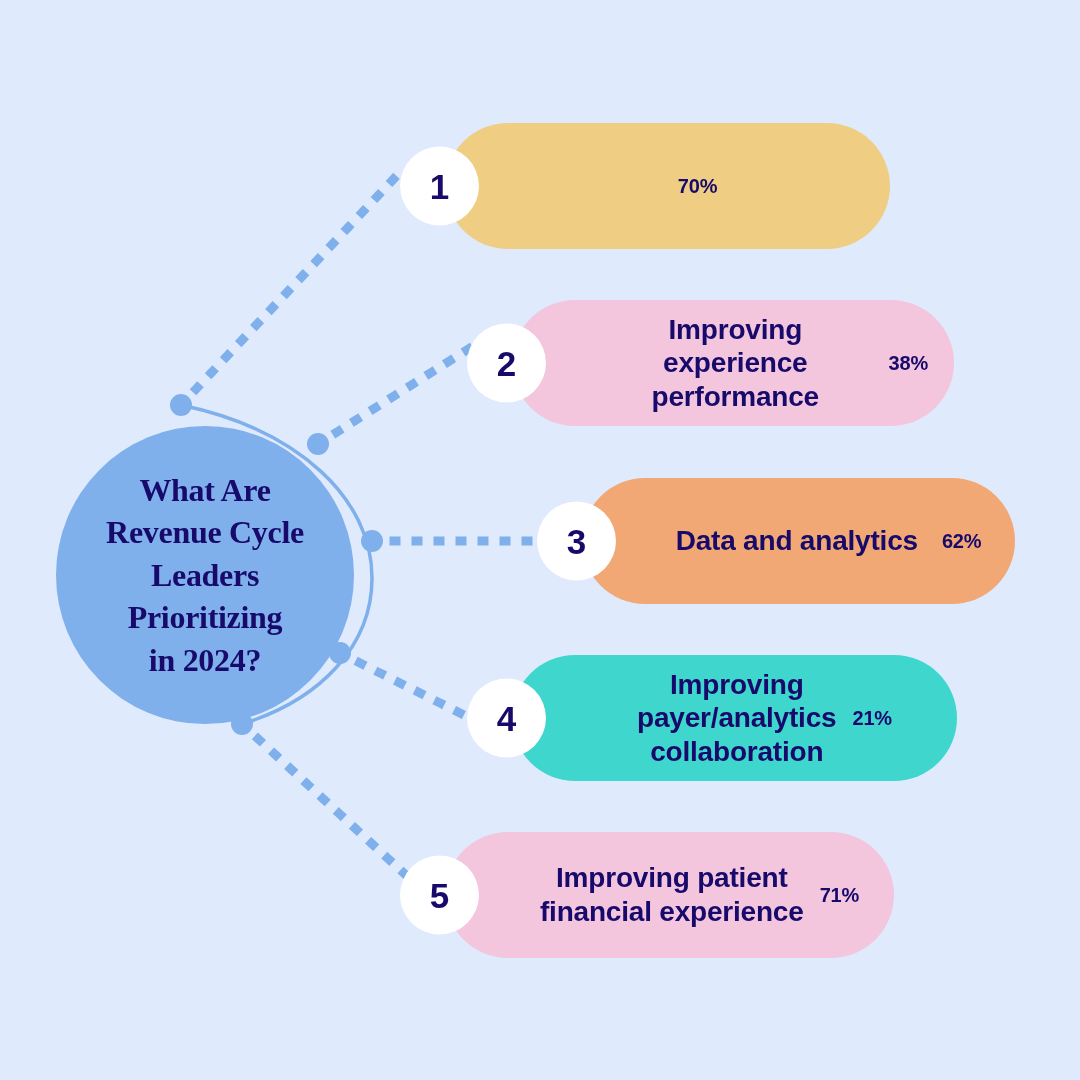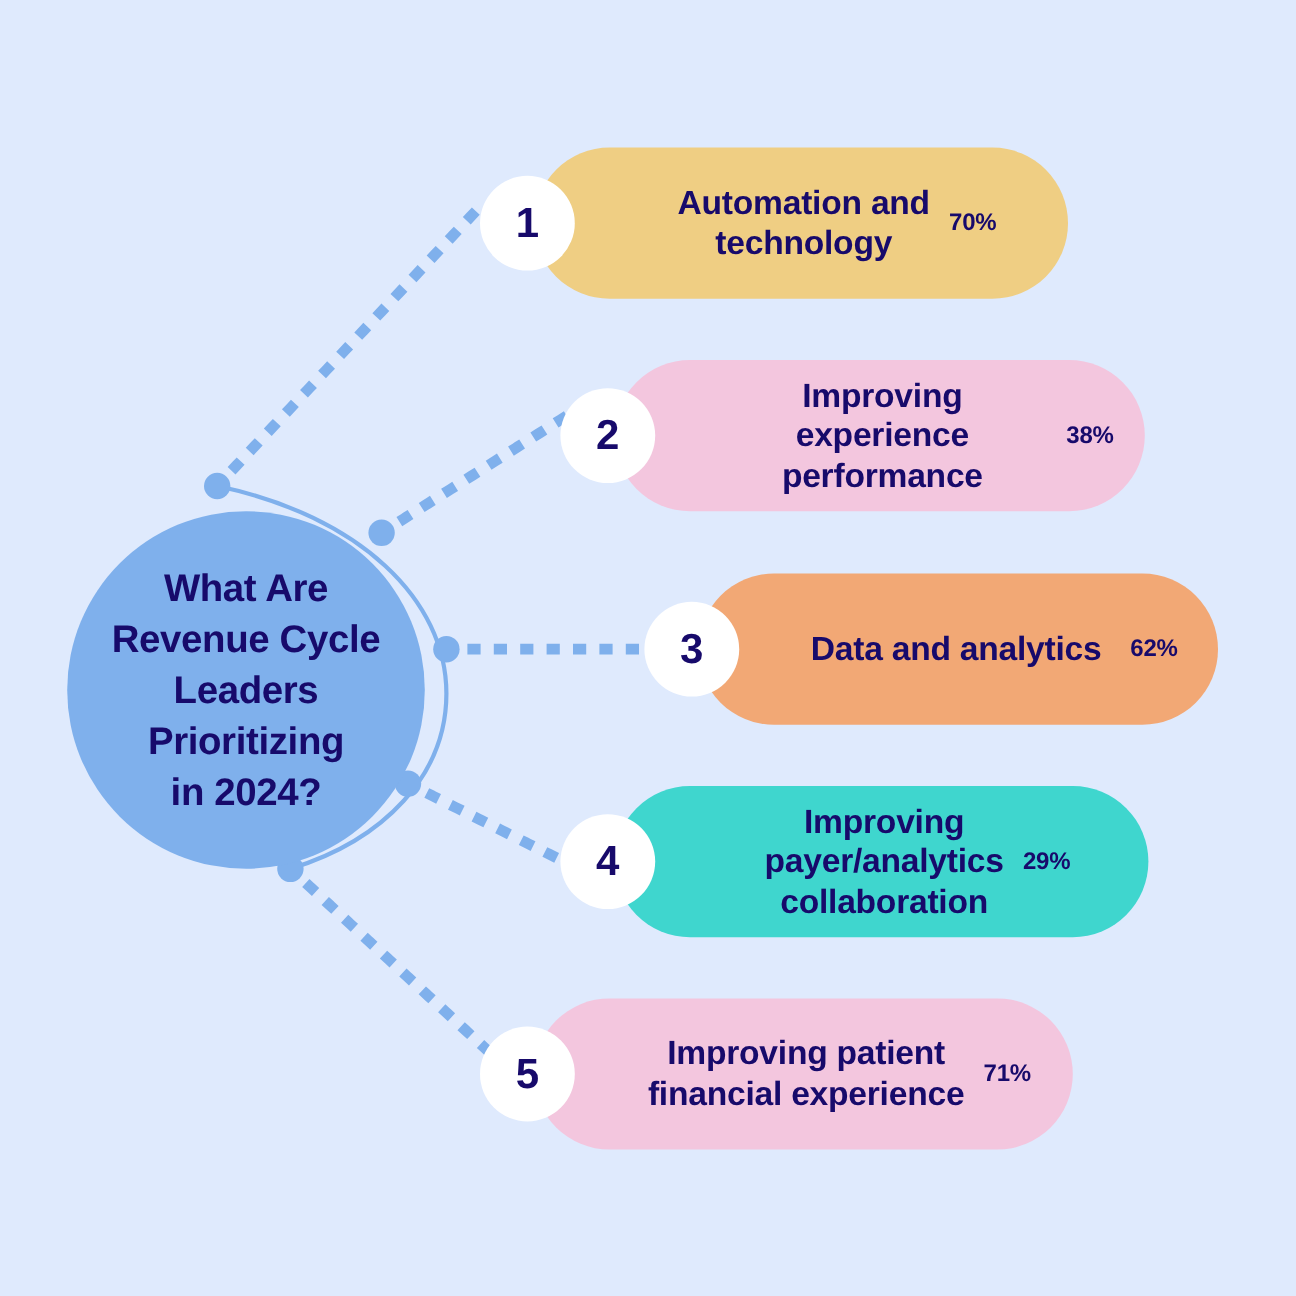--- a/index.html
+++ b/index.html
@@ -45,20 +45,21 @@
   }
   .hub-text {
     color: #170a6b;
     font-size: 32px;
     font-weight: bold;
     line-height: 1.33;
     text-align: center;
     letter-spacing: -0.3px;
     padding: 0 14px;
     white-space: pre-line;
+    font-family: Liberation Serif, serif;
   }
 
   
   .item {
     position: absolute;
     display: flex;
     align-items: center;
     z-index: 4;
   }
   .pill {
@@ -160,22 +161,20 @@
     <div class="hub-text">What Are
 Revenue Cycle
 Leaders
 Prioritizing
 in 2024?</div>
   </div>
 
   <div class="item" id="item-1">
     <div class="pill" style="background: rgb(239, 206, 131);">
       <div class="pill-inner">
-        <div class="pill-label">Automation and
-technology</div>
         <div class="pill-value">70%</div>
       </div>
     </div>
     <div class="badge">
       <span class="badge-num">1</span>
     </div>
   </div>
 
   <div class="item" id="item-2">
     <div class="pill" style="background: rgb(243, 198, 222);">
@@ -201,21 +200,21 @@
       <span class="badge-num">3</span>
     </div>
   </div>
 
   <div class="item" id="item-4">
     <div class="pill" style="background: rgb(63, 214, 206);">
       <div class="pill-inner">
         <div class="pill-label">Improving
 payer/analytics
 collaboration</div>
-        <div class="pill-value">29%</div>
+        <div class="pill-value">21%</div>
       </div>
     </div>
     <div class="badge">
       <span class="badge-num">4</span>
     </div>
   </div>
 
   <div class="item" id="item-5">
     <div class="pill" style="background: rgb(243, 198, 222);">
       <div class="pill-inner">

